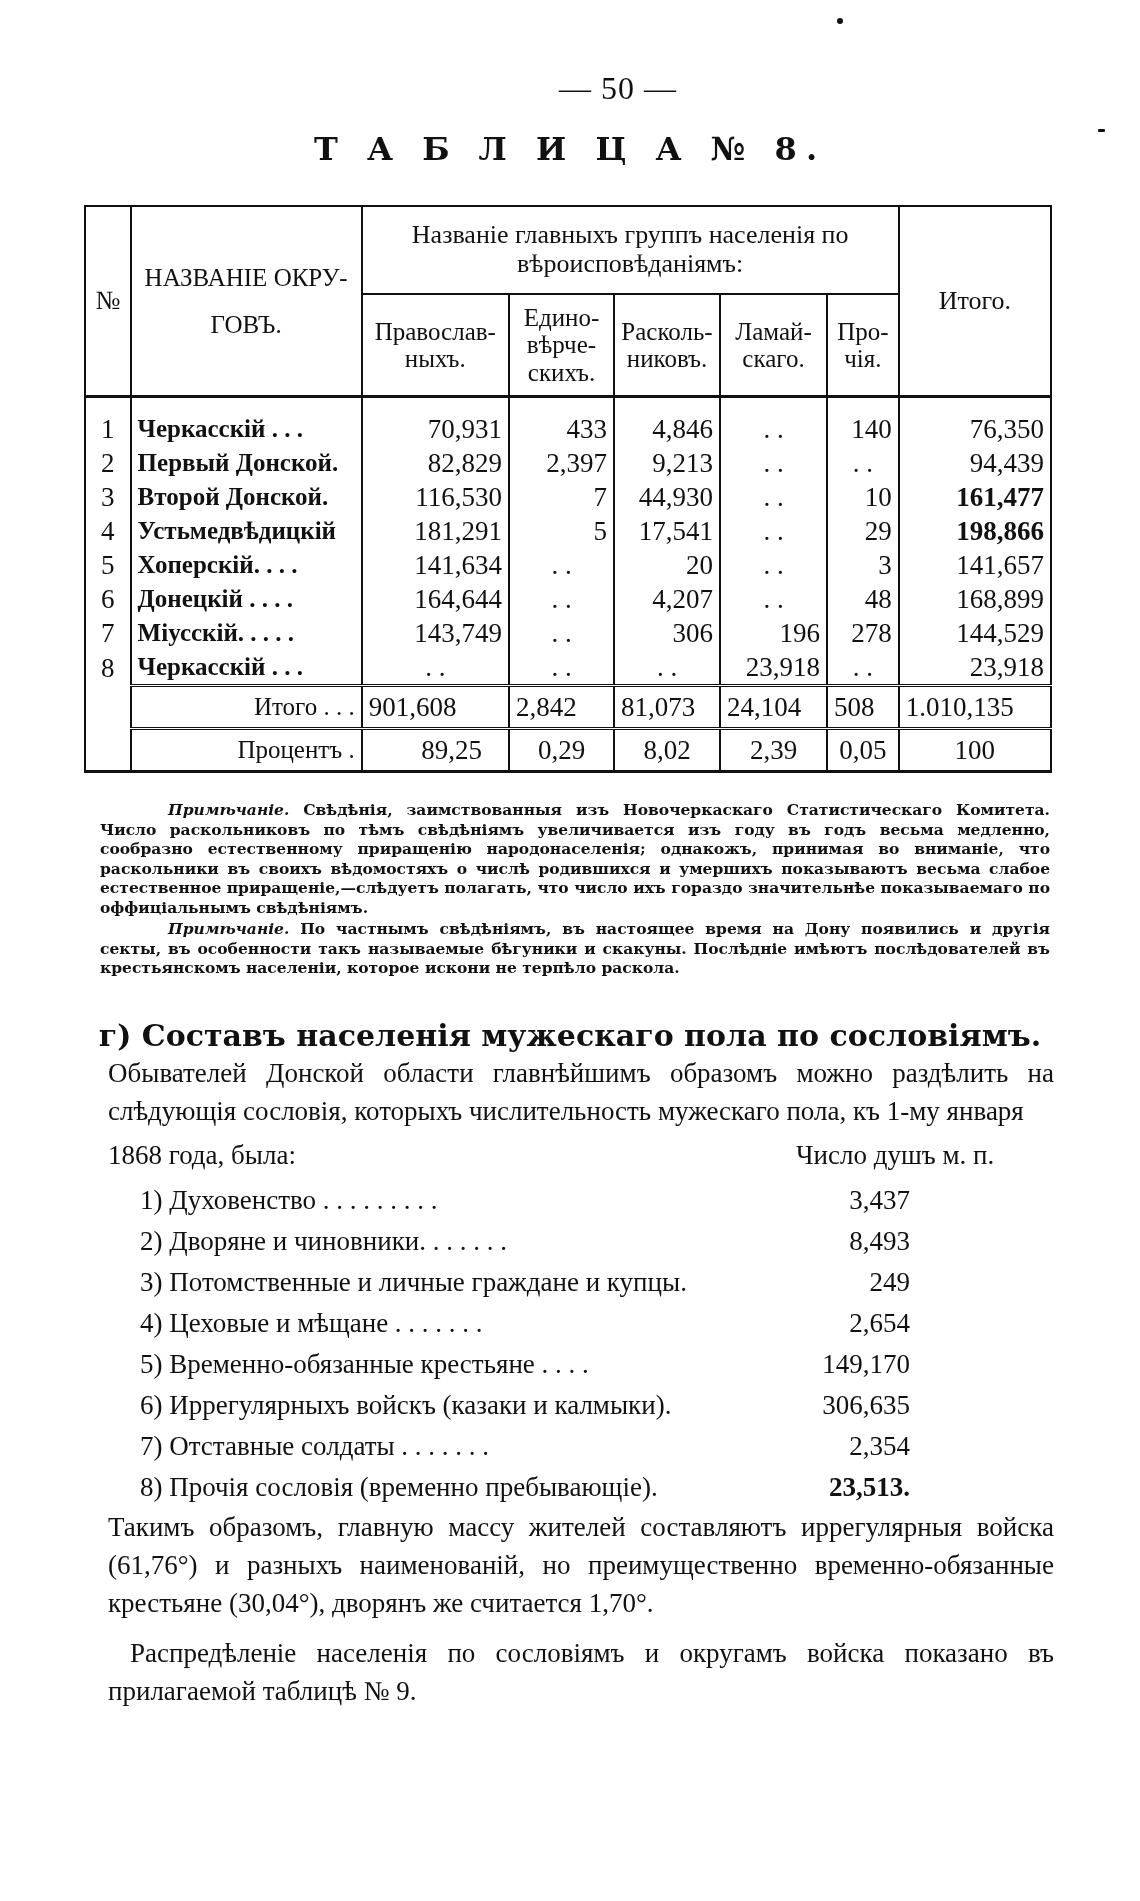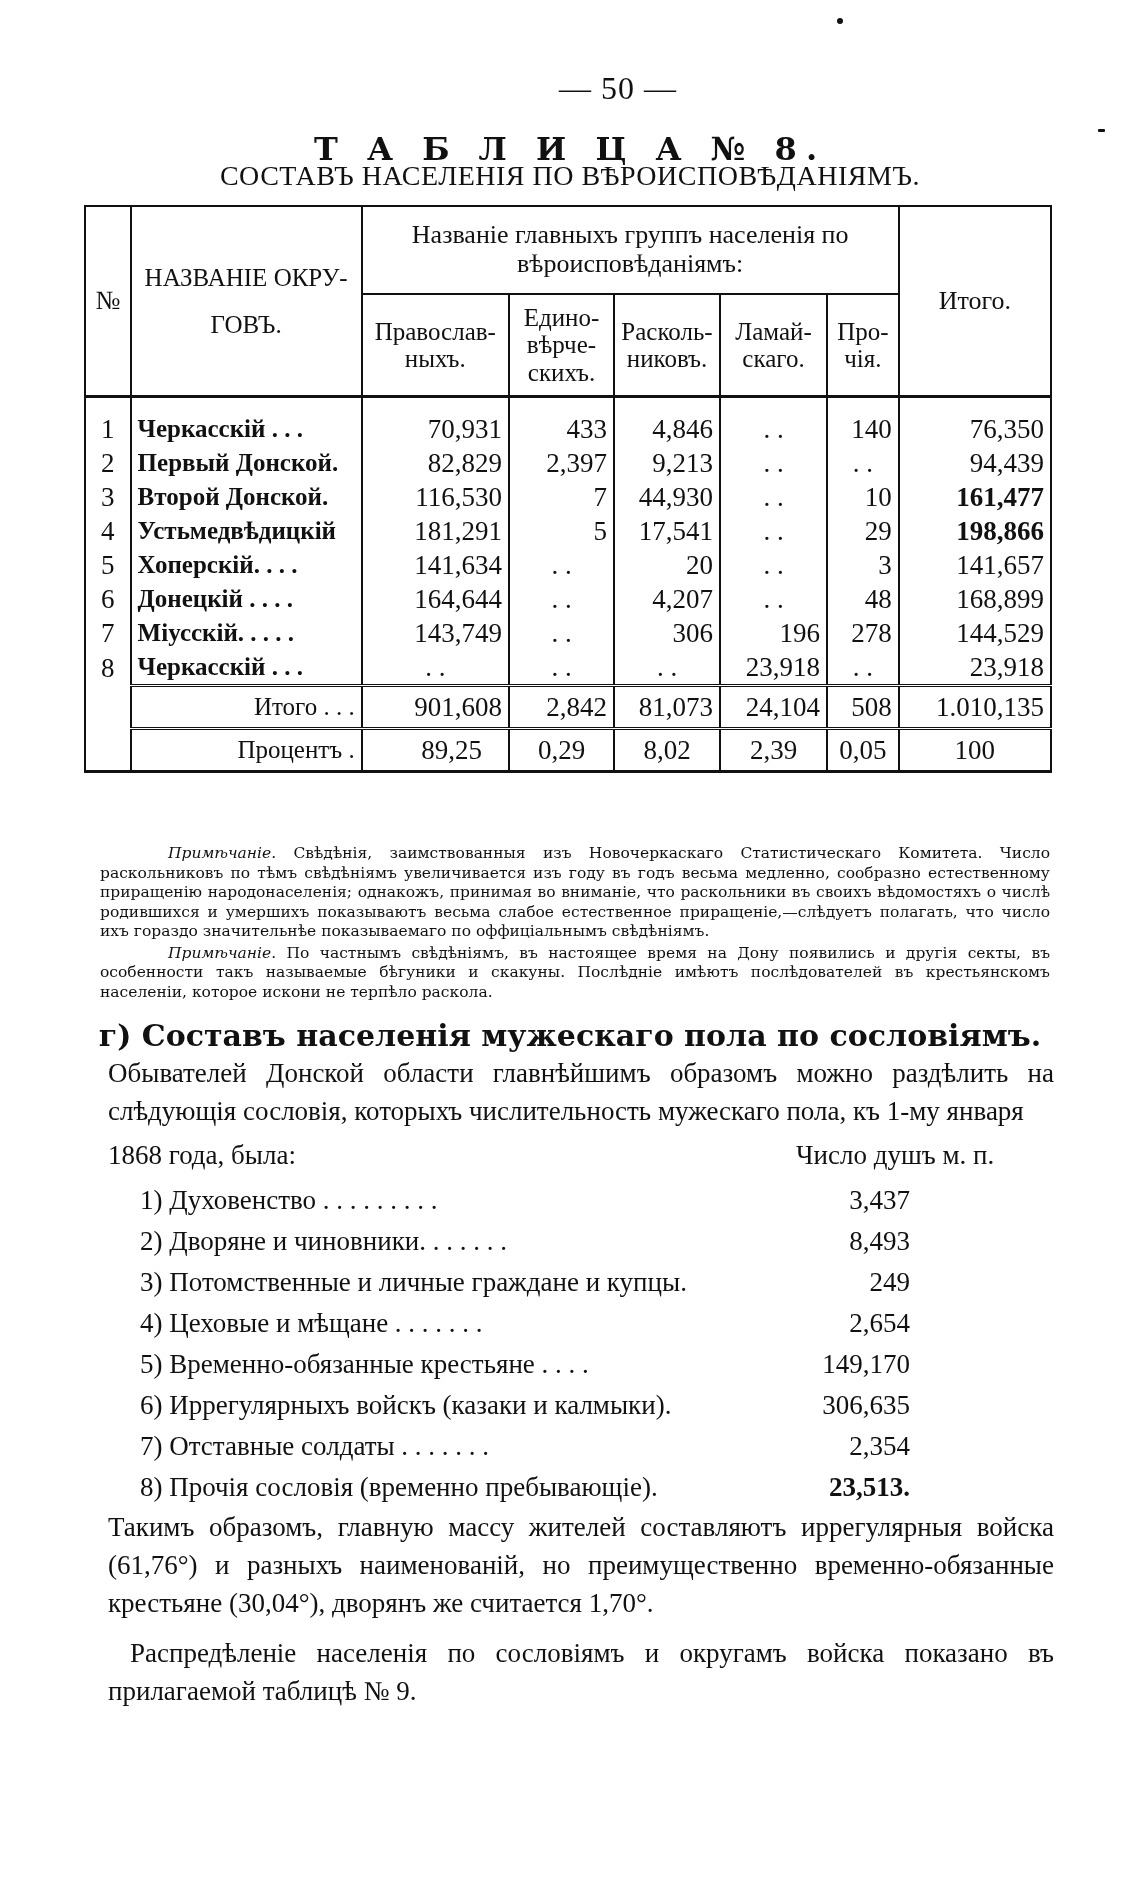--- a/index.html
+++ b/index.html
@@ -16,26 +16,26 @@
   .vb { border-left:2px solid #111; }
   .hdr-group { height:88px; border-bottom:2px solid #111; font-size:26px; }
   .hdr-sub th { height:100px; font-size:25px; }
   .hdr-end { border-bottom:3px solid #111; }
   tr.data td { height:34px; line-height:34px; text-align:right; font-size:27px; }
   tr.data td.no { text-align:center; width:32px; }
   tr.data td.name { text-align:left; font-weight:bold; font-size:25px; white-space:nowrap; }
   tr.first td { padding-top:14px; }
   tr.sum td { height:40px; line-height:40px; font-size:27px; }
   tr.sum td.lbl { text-align:right; font-size:25px; }
-  tr.sum td.c { text-align:right; border-top:3px double #111; }
+  tr.sum td.c { border-top:3px double #111; }
   tr.pct td.c { text-align:center; border-top:3px double #111; }
   tr.pct td.lbl { border-top:3px double #111; }
   tr.sum td.lbl.top { border-top:3px double #111; }
 
-  .notes { position:absolute; left:100px; top:844px; width:950px; font-size:15.5px; font-weight:normal; line-height:19.5px; font-family:"DejaVu Serif", serif; text-align:justify; }
+  .notes { position:absolute; left:100px; top:800px; width:950px; font-size:15.5px; font-weight:bold; line-height:19.5px; font-family:"DejaVu Serif", serif; text-align:justify; }
   .notes p { margin:0; }
   .notes .it { font-style:italic; }
   .notes .ind { text-indent:68px; margin-top:2px; }
 
   .sec-head { position:absolute; top:1018px; left:0; width:1140px; text-align:center; font-size:30px; font-weight:bold; font-family:"DejaVu Serif", serif; }
   .para { position:absolute; left:108px; width:946px; font-size:27px; line-height:38px; text-align:justify; }
   .list { position:absolute; left:140px; top:1180px; width:770px; font-size:27px; }
   .list .row { height:41px; line-height:41px; display:flex; }
   .list .txt { flex:1; white-space:nowrap; overflow:hidden; }
   .list .num { width:130px; text-align:right; }
@@ -44,21 +44,20 @@
 </style>
 </head>
 <body>
 
 <div class="page">
   <div class="speck" style="left:837px;top:18px;width:6px;height:6px;"></div>
   <div class="speck" style="left:1098px;top:129px;width:7px;height:3px;border-radius:1px;"></div>
 
   <div class="page-num">— 50 —</div>
   <div class="tbl-title">Т А Б Л И Ц А  № 8.</div>
-  <div class="tbl-sub">СОСТАВЪ НАСЕЛЕНІЯ ПО ВѢРОИСПОВѢДАНІЯМЪ.</div>
 
   <table class="main">
     <colgroup>
       <col style="width:42px">
         <col style="width:232px">
         <col style="width:148px">
         <col style="width:106px">
         <col style="width:106px">
         <col style="width:108px">
         <col style="width:72px">

